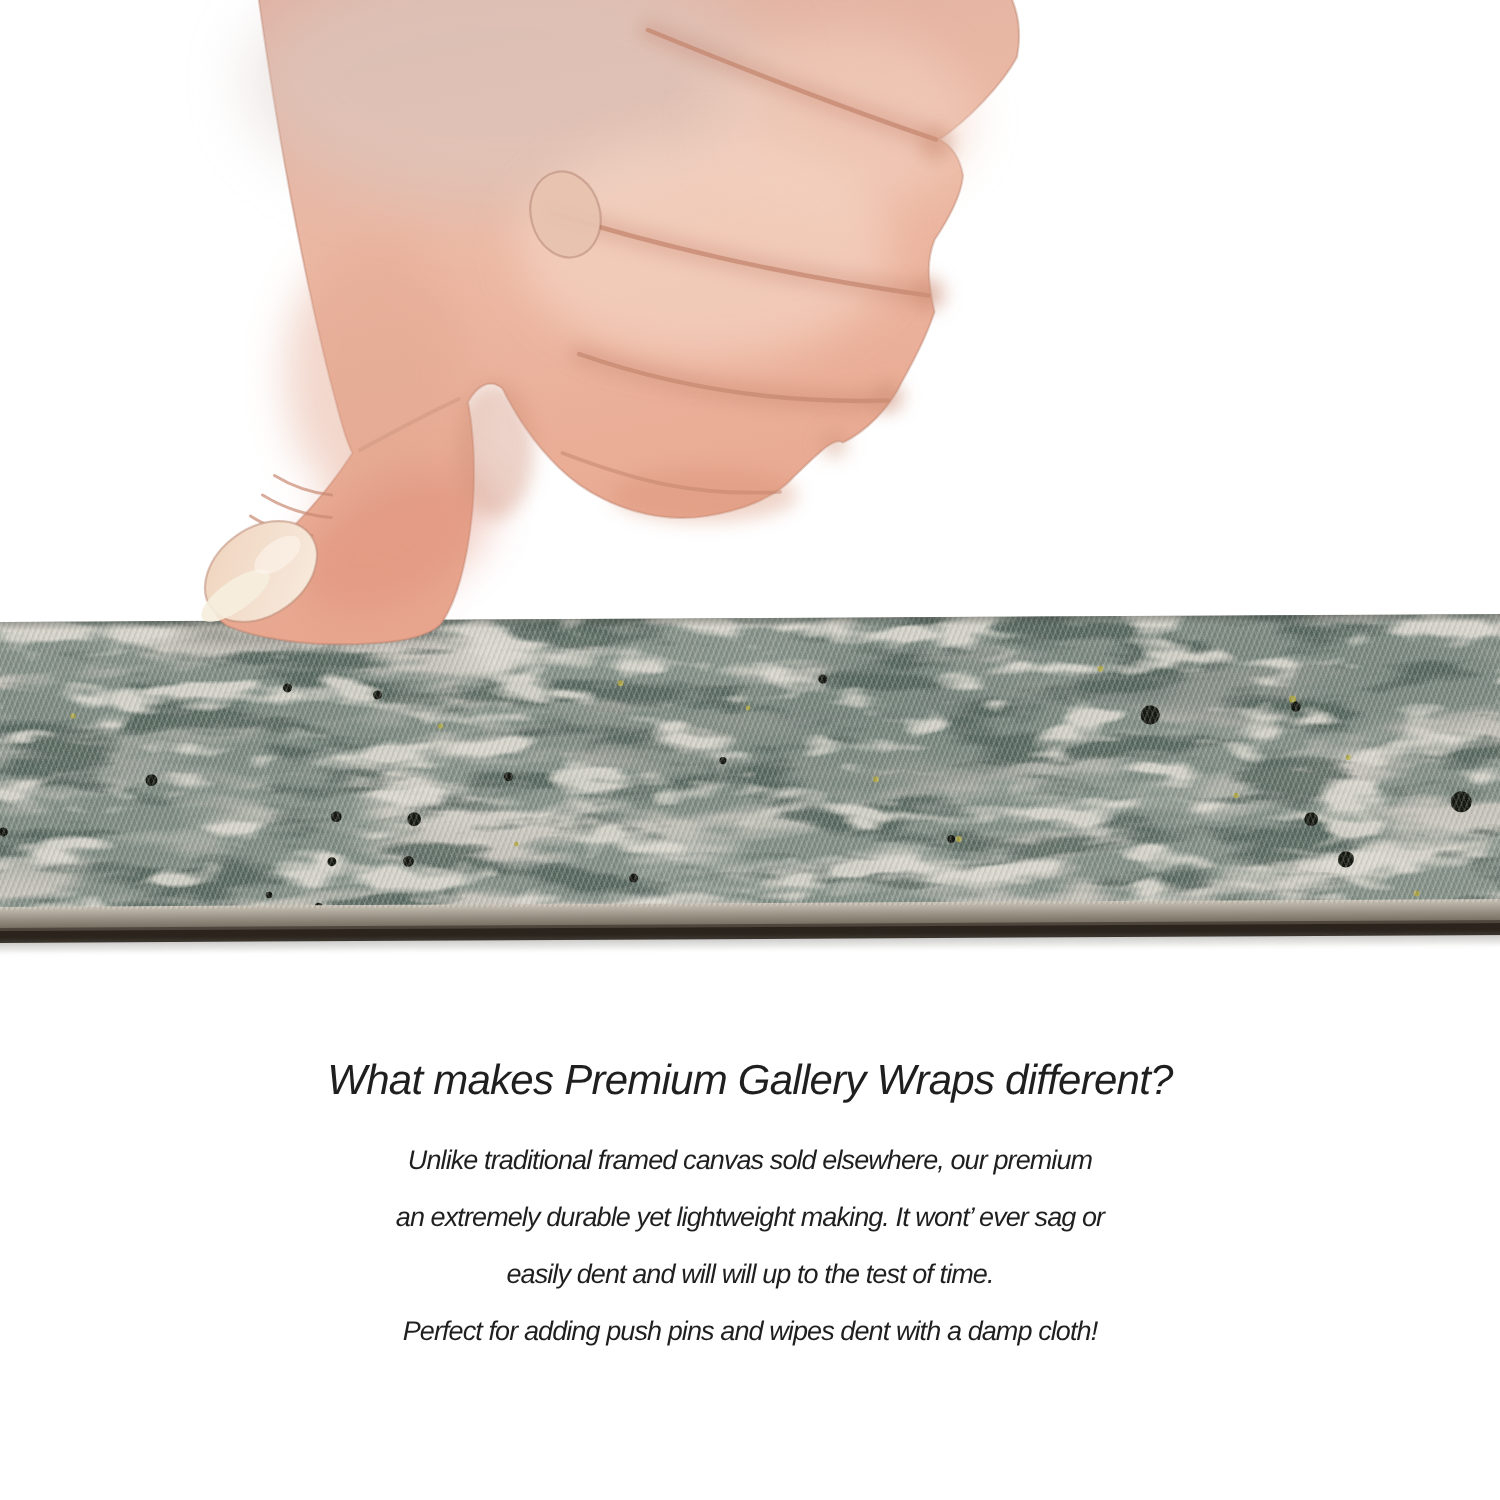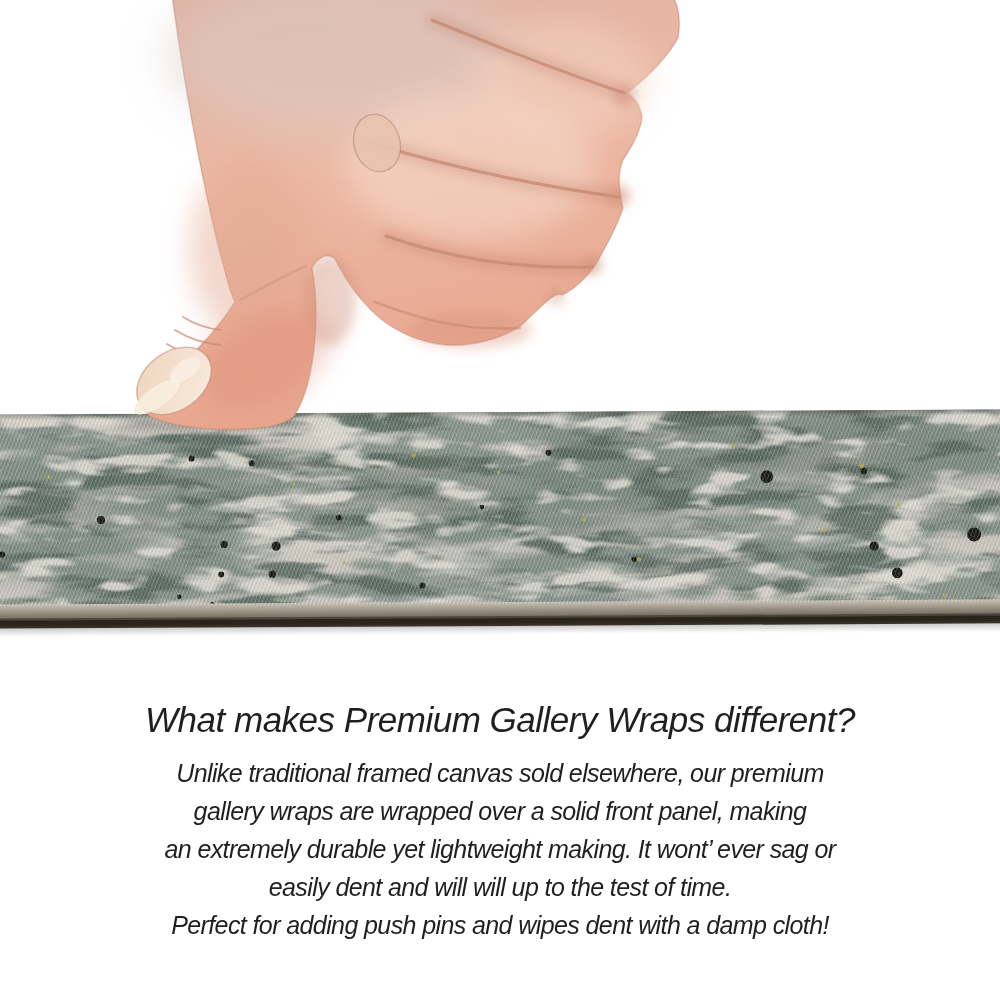--- a/index.html
+++ b/index.html
@@ -30,24 +30,24 @@
 
   
   .hand{position:absolute;left:0;top:0;z-index:8;display:block;}
 
   
   .text-block{
     position:absolute;left:0;right:0;top:699px;z-index:9;
     text-align:center;font-style:italic;color:#1f1f1f;
   }
   .text-block h2{
-    margin:0 0 13px 0;font-size:35px;font-weight:500;letter-spacing:-0.5px;line-height:42px;
+    margin:0 0 13px 0;font-size:28px;font-weight:500;letter-spacing:-0.5px;line-height:42px;
   }
   .text-block p{
-    margin:0;font-size:25px;font-weight:400;letter-spacing:-0.6px;line-height:38px;
+    margin:0;font-size:18px;font-weight:400;letter-spacing:-0.6px;line-height:38px;
   }
 </style>
 </head>
 <body>
 
 <div class="scene">
 
   <div class="canvas-strip">
     <svg class="strip-svg" width="1012" height="222" viewBox="0 0 1012 222" aria-hidden="true">
       <defs>
@@ -230,19 +230,18 @@
     <g>
       <ellipse cx="174" cy="381" rx="41" ry="29" transform="rotate(-36 174 381)" fill="url(#nailGrad)" stroke="rgba(190,140,120,0.55)" stroke-width="1.5"></ellipse>
       <ellipse cx="157" cy="397" rx="27" ry="10" transform="rotate(-35 157 397)" fill="#f6eede" opacity="0.9"></ellipse>
       <ellipse cx="185" cy="370" rx="18" ry="9" transform="rotate(-36 185 370)" fill="#fdf6ee" opacity="0.55"></ellipse>
     </g>
   </svg>
 
   <div class="text-block" style="color: rgb(31, 31, 31);">
     <h2>What makes Premium Gallery Wraps different?</h2>
     <p>Unlike traditional framed canvas sold elsewhere, our premium</p>
-    <p>gallery wraps are wrapped over a solid front panel, making</p>
     <p>an extremely durable yet lightweight making. It wont’ ever sag or</p>
     <p>easily dent and will will up to the test of time.</p>
     <p>Perfect for adding push pins and wipes dent with a damp cloth!</p>
   </div>
 
 </div>
 
 </body></html>

